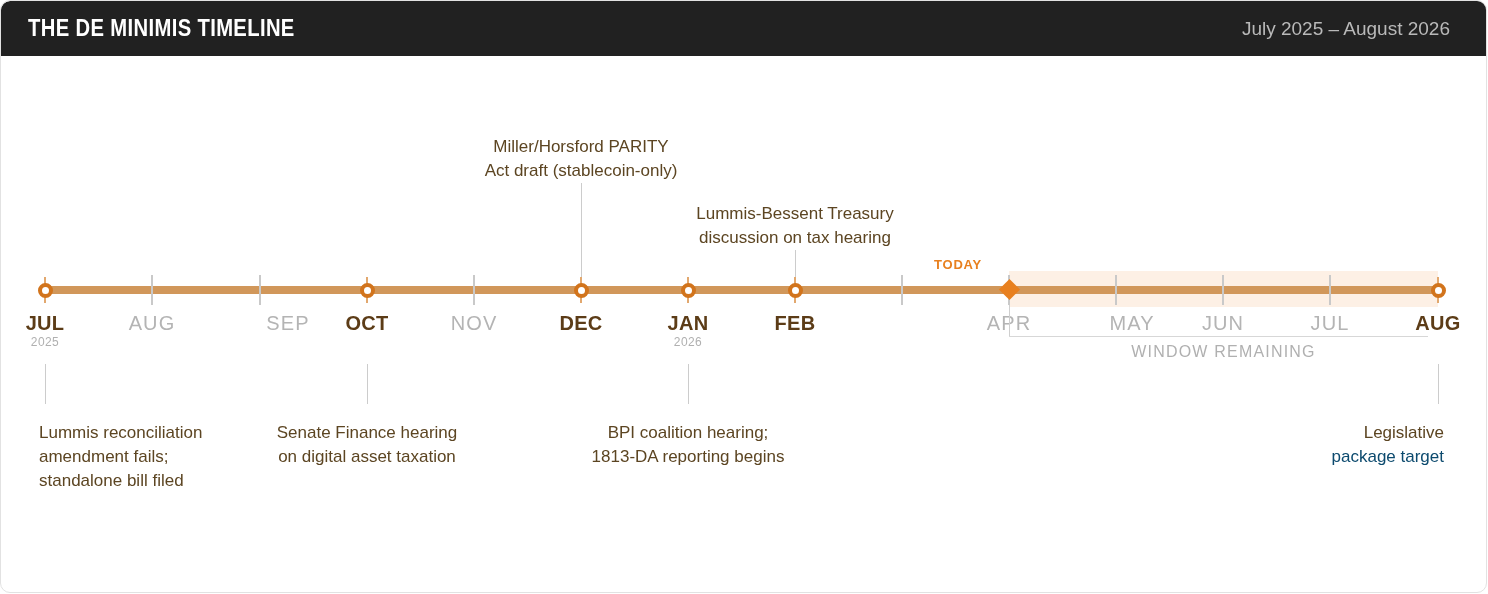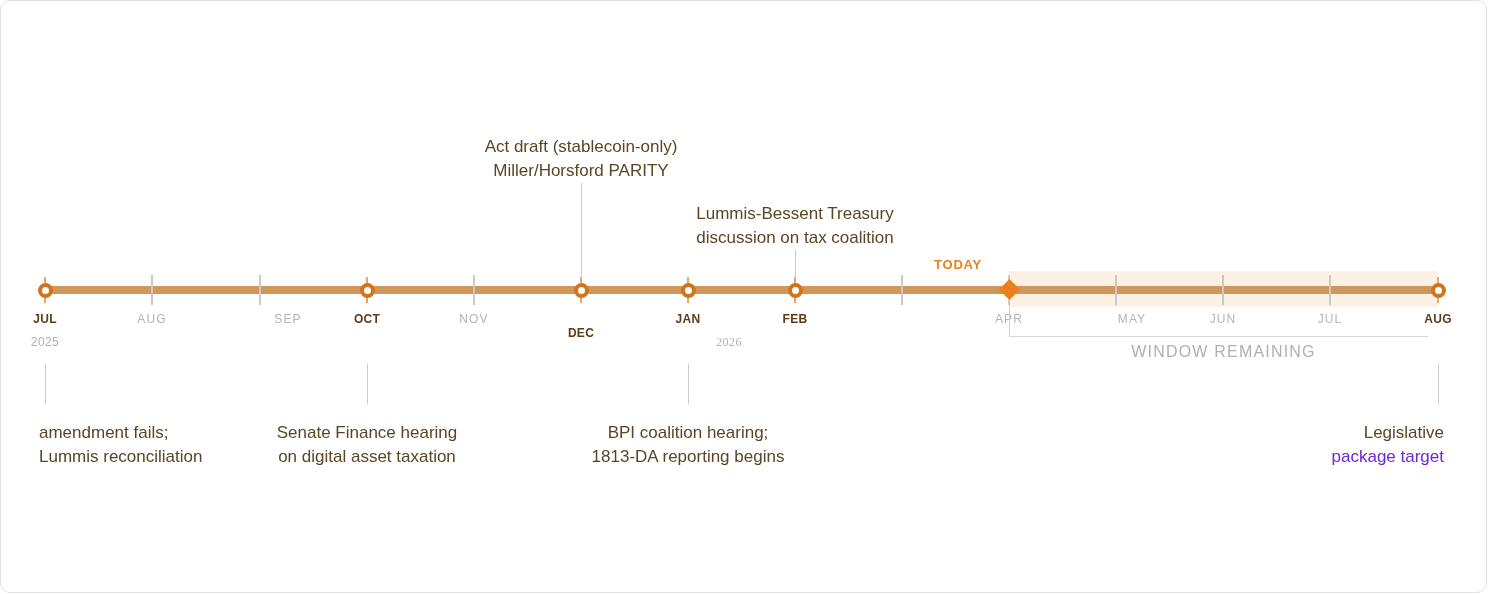--- a/index.html
+++ b/index.html
@@ -121,21 +121,21 @@
     font-weight: bold;
     letter-spacing: 0.8px;
     color: #e8801f;
     white-space: nowrap;
   }
 
   
   .month {
     position: absolute;
     top: 311px;
-    font-size: 12px;
+    font-size: 20px;
     white-space: nowrap;
     transform: translateX(-50%);
   }
   .month.milestone {
     font-weight: bold;
     color: #5c3c17;
     letter-spacing: 0.3px;
   }
   .month.minor { color: #b4b4b4; letter-spacing: 1.1px; }
 
@@ -192,20 +192,24 @@
   }
   .callout.center { transform: translateX(-50%); text-align: center; }
   .callout.left   { text-align: left; }
   .callout.right  { text-align: right; }
 </style>
 </head>
 <body>
 
 <div id="card">
 
+  <div id="header">
+    <div id="header-title">THE DE MINIMIS TIMELINE</div>
+    <div id="header-range">July 2025 – August 2026</div>
+  </div>
 
   <div id="axis-area">
     <div id="window-band" style="left: 1008px; width: 429px; background: rgb(253, 240, 229);"></div>
     <div id="bar" style="left: 44px; width: 1393px;"></div>
     <div id="ticks-layer">
         <div class="tick" style="left: 150px;"></div>
         <div class="tick" style="left: 258px;"></div>
         <div class="tick" style="left: 472px;"></div>
         <div class="tick" style="left: 900px;"></div>
         <div class="tick" style="left: 1007px;"></div>
@@ -227,65 +231,66 @@
         <div class="marker-stub" style="left: 1437px;"></div>
         <div class="marker" style="left: 1437px; border-color: rgb(210, 116, 28);"></div>
       </div>
     <div id="months-layer">
         <div class="month milestone" style="left: 44px;">JUL</div>
         <div class="year" style="left: 44px;">2025</div>
         <div class="month minor" style="left: 151px;">AUG</div>
         <div class="month minor" style="left: 259px; margin-left: 28px;">SEP</div>
         <div class="month milestone" style="left: 366px;">OCT</div>
         <div class="month minor" style="left: 473px;">NOV</div>
-        <div class="month milestone" style="left: 580px; margin-top: 14px;">DEC</div>
+        <div class="month milestone" style="left: 580px;">DEC</div>
         <div class="month milestone" style="left: 687px;">JAN</div>
-        <div class="year" style="left: 728px; font-family: Liberation Serif, serif;">2026</div>
+        <div class="year" style="left: 687px;">2026</div>
         <div class="month milestone" style="left: 794px;">FEB</div>
         <div class="month minor" style="left: 1008px;">APR</div>
         <div class="month minor" style="left: 1115px; padding-left: 32px;">MAY</div>
         <div class="month minor" style="left: 1222px;">JUN</div>
         <div class="month minor" style="left: 1329px;">JUL</div>
         <div class="month milestone" style="left: 1437px;">AUG</div>
       </div>
 
     <div id="today-diamond" style="left: 1008px; background: rgb(232, 128, 31);"></div>
     <div id="today-label" style="left: 933px; color: rgb(232, 128, 31);">TODAY</div>
 
     <div id="bracket-leg" style="left: 1008px;"></div>
     <div id="bracket-line" style="left: 1008px; width: 419px;"></div>
     <div id="window-remaining-label" style="left: 1222.5px;">WINDOW REMAINING</div>
 
     <div id="callouts-layer">
         <div class="callout center" style="top: 134px; left: 580px;">
+          <div style="color: rgb(92, 69, 34);">Miller/Horsford PARITY</div>
           <div style="color: rgb(92, 69, 34);">Act draft (stablecoin-only)</div>
-          <div style="color: rgb(92, 69, 34);">Miller/Horsford PARITY</div>
         </div>
         <div class="connector up" style="left: 580px;"></div>
         <div class="callout center" style="top: 201px; left: 794px;">
           <div style="color: rgb(92, 69, 34);">Lummis-Bessent Treasury</div>
-          <div style="color: rgb(92, 69, 34);">discussion on tax coalition</div>
+          <div style="color: rgb(92, 69, 34);">discussion on tax hearing</div>
         </div>
         <div class="connector up2" style="left: 794px;"></div>
         <div class="callout left" style="top: 420px; left: 38px;">
+          <div style="color: rgb(92, 69, 34);">Lummis reconciliation</div>
           <div style="color: rgb(92, 69, 34);">amendment fails;</div>
-          <div style="color: rgb(92, 69, 34);">Lummis reconciliation</div>
+          <div style="color: rgb(92, 69, 34);">standalone bill filed</div>
         </div>
         <div class="connector down" style="left: 44px;"></div>
         <div class="callout center" style="top: 420px; left: 366px;">
           <div style="color: rgb(92, 69, 34);">Senate Finance hearing</div>
           <div style="color: rgb(92, 69, 34);">on digital asset taxation</div>
         </div>
         <div class="connector down" style="left: 366px;"></div>
         <div class="callout center" style="top: 420px; left: 687px;">
           <div style="color: rgb(92, 69, 34);">BPI coalition hearing;</div>
           <div style="color: rgb(92, 69, 34);">1813-DA reporting begins</div>
         </div>
         <div class="connector down" style="left: 687px;"></div>
         <div class="callout right" style="top: 420px; left: auto; right: 44px;">
           <div style="color: rgb(92, 69, 34);">Legislative</div>
-          <div style="color: #6d28d9; text-align: right;">package target</div>
+          <div style="color: #0c4a6e; text-align: right;">package target</div>
         </div>
         <div class="connector down" style="left: 1437px;"></div>
       </div>
   </div>
 
 </div>
 
 </body></html>

